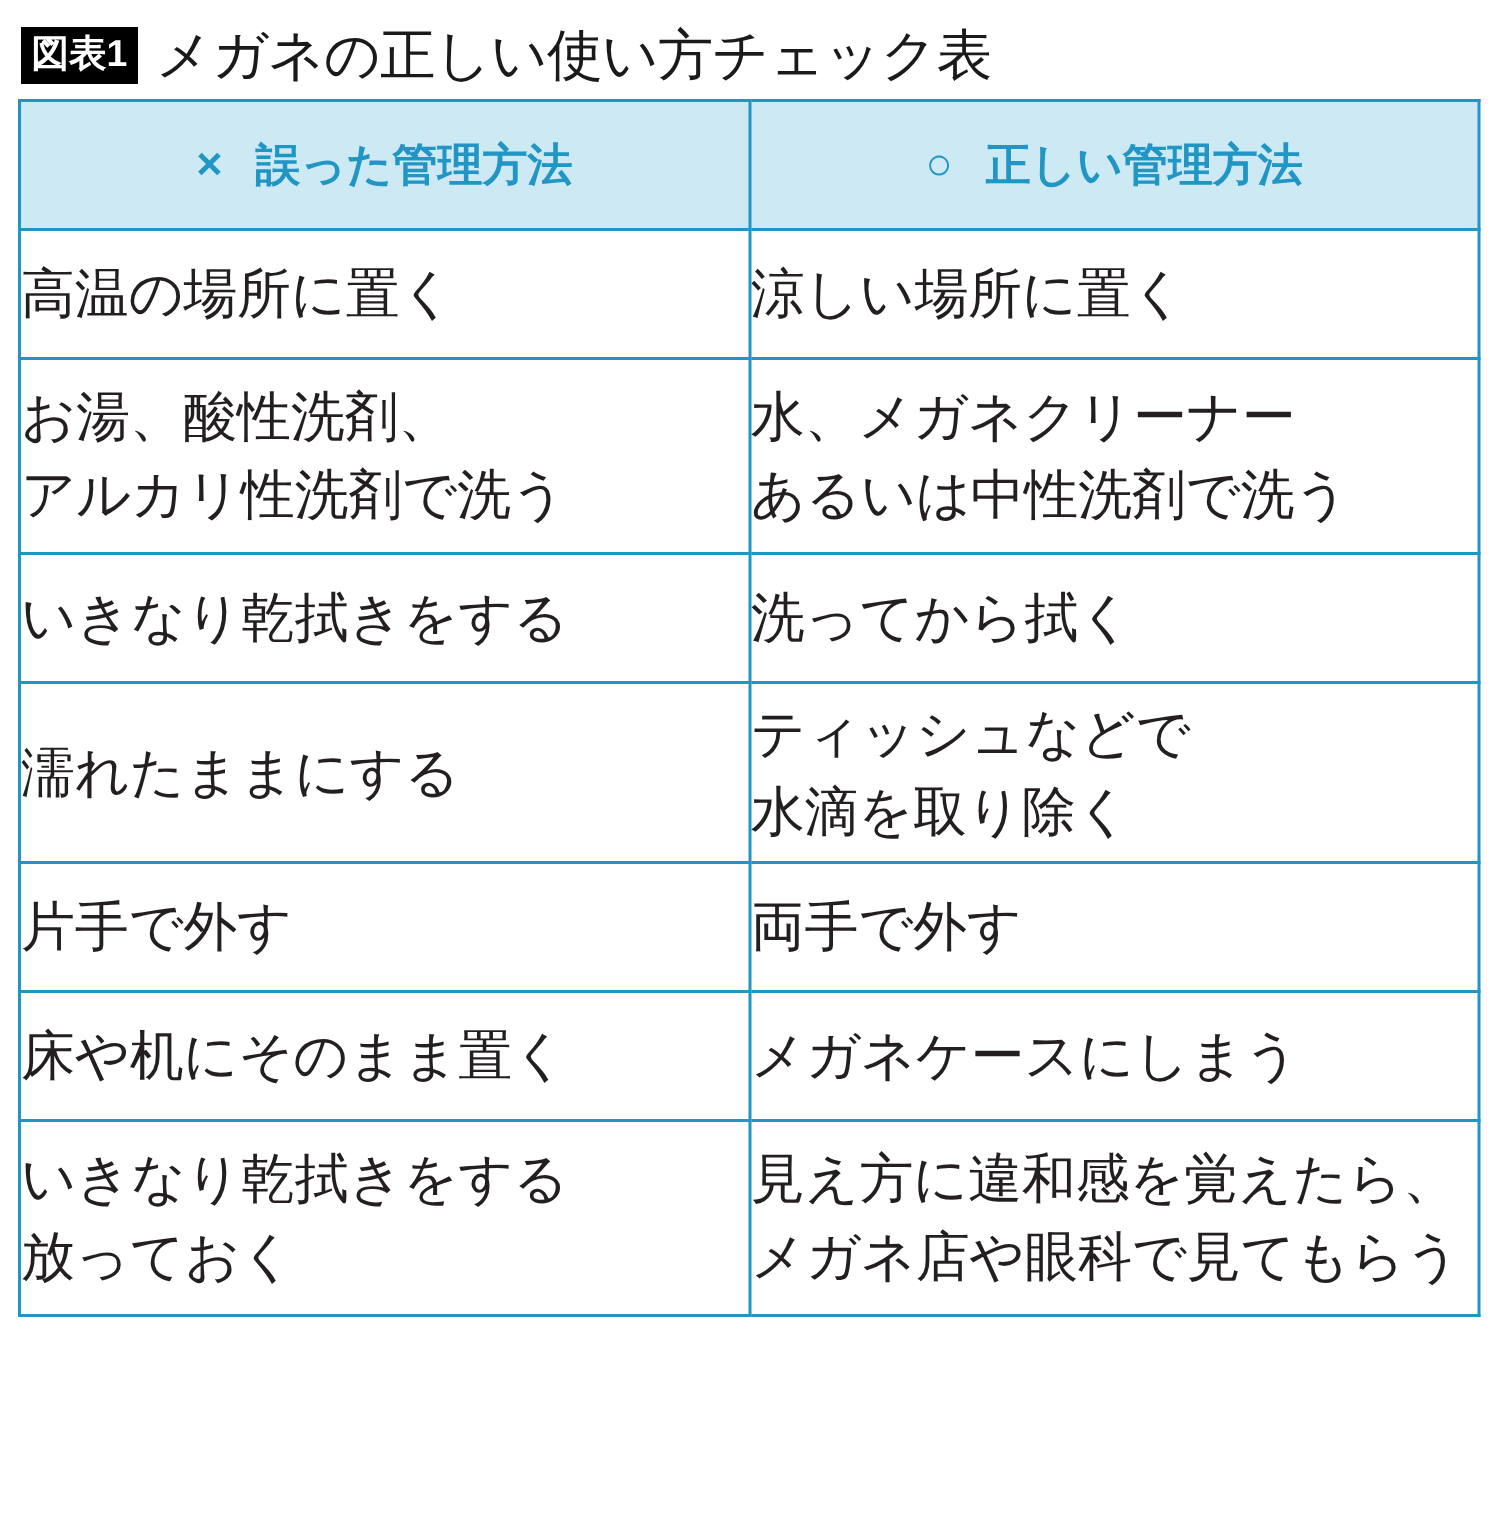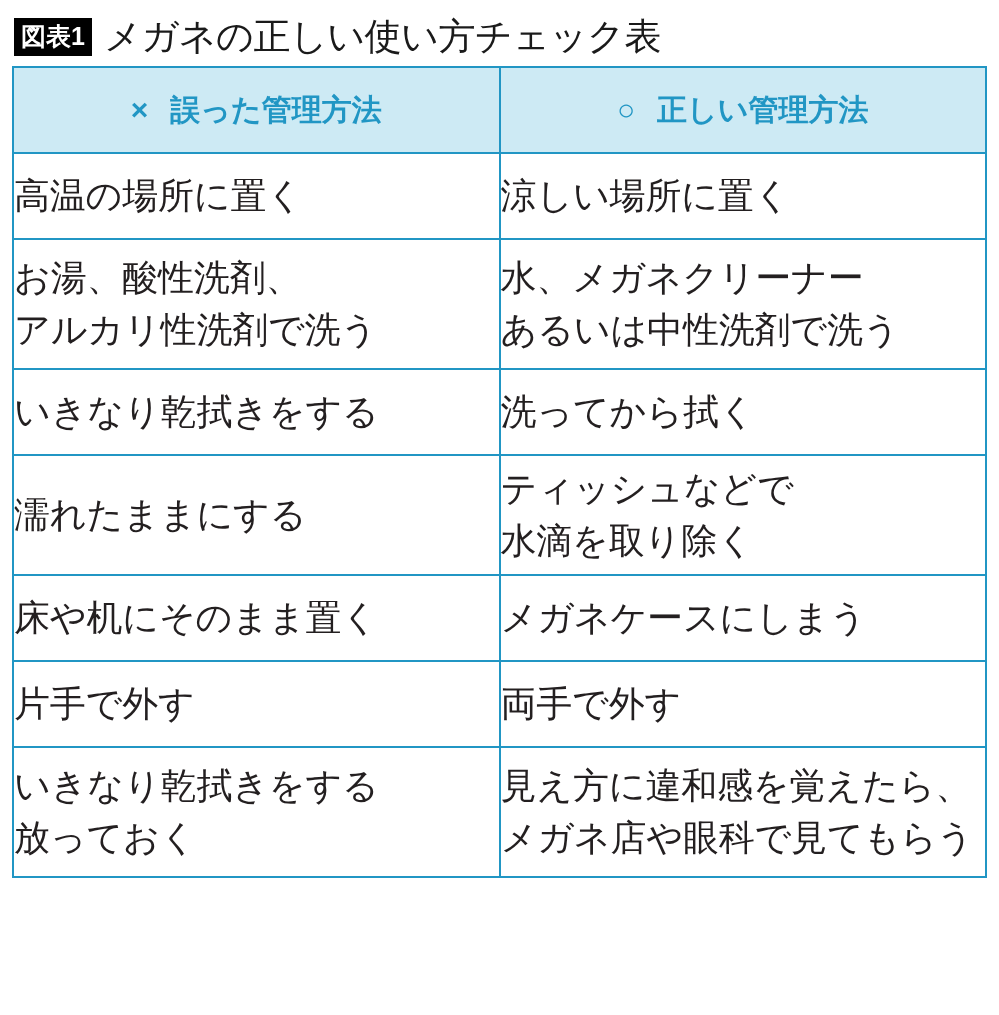--- a/index.html
+++ b/index.html
@@ -155,32 +155,32 @@
         <td class="body-cell">
           <span class="line">濡れたままにする</span>
         </td>
         <td class="body-cell">
           <span class="line">ティッシュなどで</span>
           <span class="line">水滴を取り除く</span>
         </td>
       </tr>
       <tr class="row-short">
         <td class="body-cell">
+          <span class="line">片手で外す</span>
+        </td>
+        <td class="body-cell">
+          <span class="line">両手で外す</span>
+        </td>
+      </tr>
+      <tr class="row-short">
+        <td class="body-cell">
           <span class="line">床や机にそのまま置く</span>
         </td>
         <td class="body-cell">
           <span class="line">メガネケースにしまう</span>
-        </td>
-      </tr>
-      <tr class="row-short">
-        <td class="body-cell">
-          <span class="line">片手で外す</span>
-        </td>
-        <td class="body-cell">
-          <span class="line">両手で外す</span>
         </td>
       </tr>
       <tr class="row-tall">
         <td class="body-cell">
           <span class="line">いきなり乾拭きをする</span>
           <span class="line">放っておく</span>
         </td>
         <td class="body-cell">
           <span class="line">見え方に違和感を覚えたら、</span>
           <span class="line">メガネ店や眼科で見てもらう</span>

